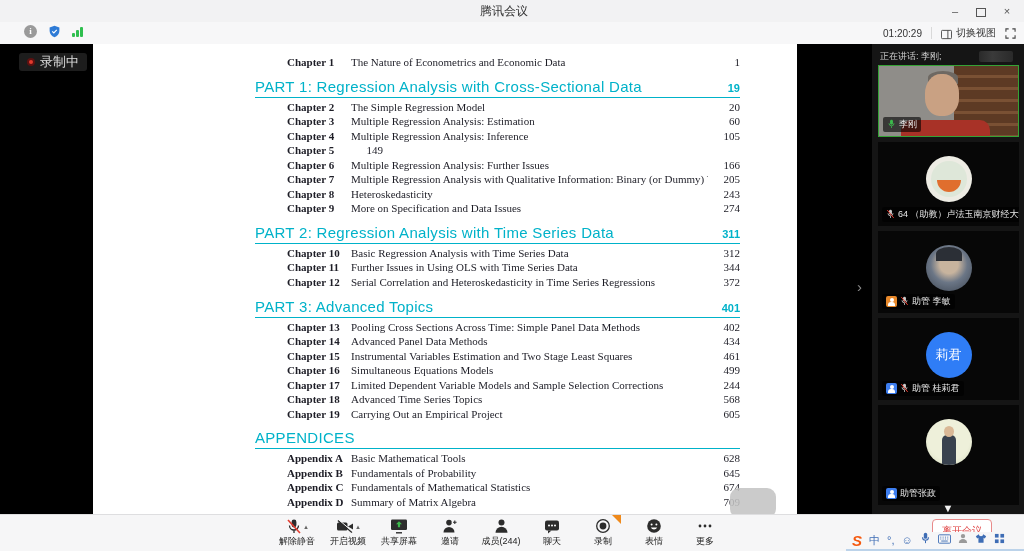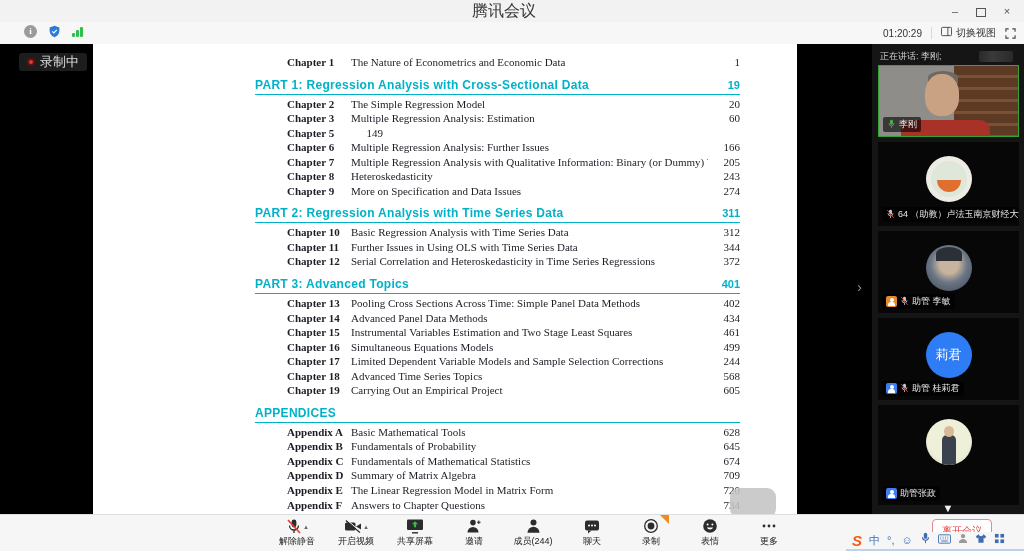--- a/index.html
+++ b/index.html
@@ -1,56 +1,56 @@
 <!DOCTYPE html>
 <html><head>
 <meta charset="utf-8">
 <style>
   html,body{margin:0;padding:0;}
   body{width:1024px;height:551px;position:relative;overflow:hidden;
        font-family:"Liberation Sans",sans-serif;background:#000;}
   
   #titlebar{position:absolute;top:0;left:0;right:0;height:22px;background:#f2f2f3;}
   #titlebar .title{position:absolute;left:0;right:16px;text-align:center;line-height:22px;
-       font-size:16px;color:#333;}
+       font-size:12px;color:#333;}
   .winctl{position:absolute;top:0;height:22px;display:flex;right:4px;}
   .winctl span{width:26px;text-align:center;line-height:22px;font-size:11px;color:#555;cursor:default;}
   .winctl .maxbox{display:inline-block;}
   .winctl .maxbox i{display:inline-block;width:8px;height:7px;border:1px solid #555;margin-top:8px;}
   
   #statusbar{position:absolute;top:22px;left:0;right:0;height:22px;background:#f7f7f8;
        border-bottom:1px solid #ebebeb;}
   .sb-left{position:absolute;left:24px;top:3px;display:flex;align-items:center;gap:11px;}
   .icircle{width:13px;height:13px;border-radius:50%;background:#9a9a9a;color:#fff;font-size:9px;
        font-weight:700;text-align:center;line-height:13px;font-family:"Liberation Serif",serif;}
   .shield{width:13px;height:13px;}
   .sigbars{display:flex;align-items:flex-end;gap:1.5px;height:11px;}
   .sigbars i{width:2.5px;background:#2fbf4f;border-radius:1px;}
   .sigbars i:nth-child(1){height:4px;}.sigbars i:nth-child(2){height:7px;}.sigbars i:nth-child(3){height:10px;}
   .sb-right{position:absolute;right:8px;top:0;height:22px;display:flex;align-items:center;gap:9px;
        font-size:10px;color:#333;}
   .sb-div{width:1px;height:12px;background:#d9d9d9;}
-  .switchview{display:flex;align-items:flex-start;gap:4px;cursor:default;}
+  .switchview{display:flex;align-items:flex-end;gap:4px;cursor:default;}
   
   #main{position:absolute;top:44px;left:0;right:0;bottom:36px;background:#000;}
   #recbadge{position:absolute;left:19px;top:9px;height:18px;background:#1d1d1d;border-radius:3px;
        display:flex;align-items:center;gap:5px;padding:0 8px;z-index:5;}
   #recbadge .dot{width:8px;height:8px;border-radius:50%;background:#5d1111;position:relative;}
   #recbadge .dot::after{content:'';position:absolute;inset:2px;border-radius:50%;background:#e23b2e;}
   #recbadge .rtext{color:#ddd;font-size:13px;}
   #page{position:absolute;left:93px;width:704px;top:0;bottom:0;background:#fff;overflow:hidden;}
   #toc{position:absolute;left:162px;width:485px;top:12px;}
   .trow{display:flex;height:14.55px;align-items:baseline;
        font-family:"Liberation Serif",serif;font-size:11px;color:#1d1d26;}
   .tlabel{font-weight:700;width:64px;flex:none;margin-left:32px;}
   .ttitle{flex:1;white-space:nowrap;overflow:hidden;}
   .tpage{flex:none;min-width:32px;text-align:right;}
   .hrow{display:flex;align-items:baseline;margin:7px 0 3px 0;padding-bottom:2px;
        border-bottom:1.5px solid #00b2c9;}
-  .hrow .plabel{flex:1;font-family:"Liberation Sans",sans-serif;font-weight:700;font-size:12px;
+  .hrow .plabel{flex:1;font-family:"Liberation Sans",sans-serif;font-weight:400;font-size:15px;
        color:#00b2c9;letter-spacing:.3px;white-space:nowrap;}
   .hrow .tpage{font-family:"Liberation Sans",sans-serif;font-weight:700;font-size:11px;color:#00b2c9;}
   #pageblob{position:absolute;left:637px;top:444px;width:46px;height:30px;background:#c4c4c4;
        opacity:.88;border-radius:9px;}
   #chevron{position:absolute;left:857px;top:234px;color:#8a8a8a;font-size:15px;cursor:default;}
   
   #sidebar{position:absolute;right:0;top:0;bottom:0;width:152px;background:#151515;
        box-sizing:border-box;padding:6px 5px 0 6px;}
   #speakrow{color:#cfcfcf;font-size:9px;height:15px;line-height:13px;padding-left:2px;position:relative;}
   #speakrow .wm{position:absolute;right:6px;top:1px;width:34px;height:11px;border-radius:2px;
@@ -89,21 +89,21 @@
   .vid .hair{position:absolute;left:35%;top:7%;width:30px;height:13px;border-radius:50% 50% 0 0;
        background:#6e6862;}
   .vid .body{position:absolute;left:16%;bottom:-2px;width:64%;height:26%;border-radius:10px 10px 0 0;
        background:#a83227;}
   .micico{flex:none;}
   #sb-arrow{position:absolute;left:50%;transform:translateX(-50%);bottom:2px;color:#f2f2f2;
        font-size:11px;line-height:10px;cursor:default;}
   
   #bottombar{position:absolute;left:0;right:0;bottom:0;height:36px;background:#f6f6f7;
        border-top:1px solid #dedee0;}
-  #tools{position:absolute;left:276px;top:2px;display:flex;gap:17px;}
+  #tools{position:absolute;left:276px;top:2px;display:flex;gap:9px;}
   .tool{min-width:42px;text-align:center;cursor:default;position:relative;}
   .tool .ic{height:18px;display:flex;align-items:center;justify-content:center;gap:2px;}
   .tool .lbl{font-size:9px;color:#222;margin-top:0px;white-space:nowrap;}
   .caret{color:#666;font-size:7px;line-height:7px;}
   .cornerbadge{position:absolute;top:-2px;right:3px;width:0;height:0;
        border-top:9px solid #ef8a1c;border-left:9px solid transparent;}
   #leavebtn{position:absolute;right:32px;top:4px;height:24px;padding:0 9px;background:#fff;
        border:1px solid #e88a8a;border-radius:4px;color:#e04444;font-size:10px;line-height:22px;z-index:1;}
   #imebar{position:absolute;right:0;bottom:0;width:178px;height:19px;background:#f6f6f7;
        border-bottom:2px solid #bcd3ea;z-index:2;display:flex;align-items:center;gap:7px;
@@ -173,20 +173,25 @@
         </div>
         <div class="trow">
     <span class="tlabel">Chapter 2</span>
     <span class="ttitle">The Simple Regression Model</span>
     <span class="tpage">20</span>
         </div>
         <div class="trow">
     <span class="tlabel">Chapter 3</span>
     <span class="ttitle">Multiple Regression Analysis: Estimation</span>
     <span class="tpage">60</span>
+        </div>
+        <div class="trow">
+    <span class="tlabel">Chapter 4</span>
+    <span class="ttitle">Multiple Regression Analysis: Inference</span>
+    <span class="tpage">105</span>
         </div>
         <div class="trow">
     <span class="tlabel">Chapter 5</span>
     <span class="tpage">149</span>
         </div>
         <div class="trow">
     <span class="tlabel">Chapter 6</span>
     <span class="ttitle">Multiple Regression Analysis: Further Issues</span>
     <span class="tpage">166</span>
         </div>

